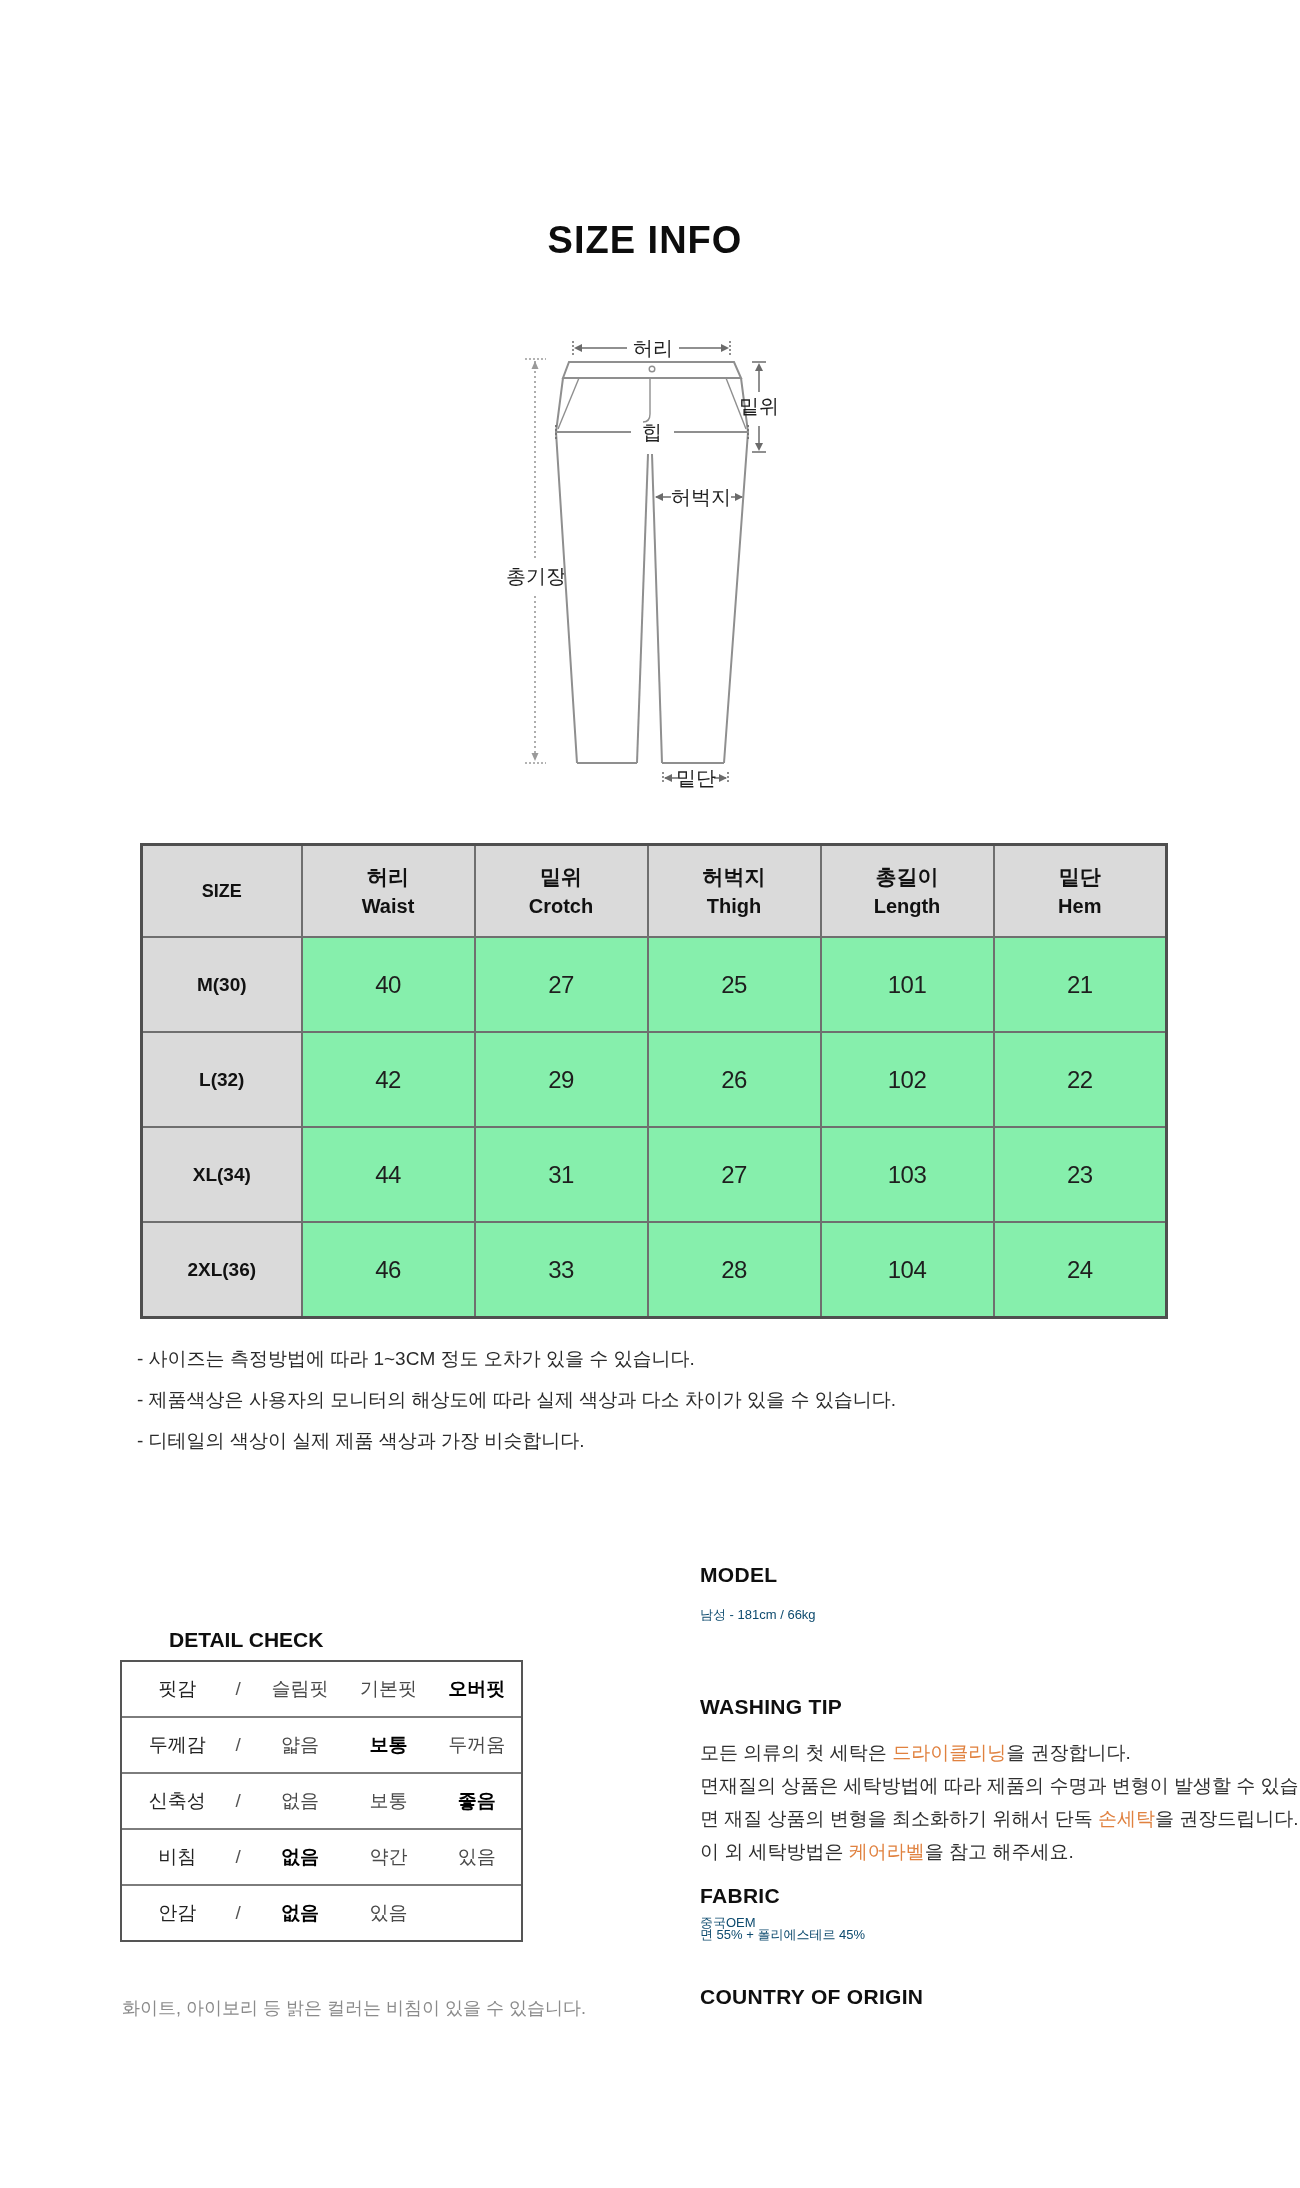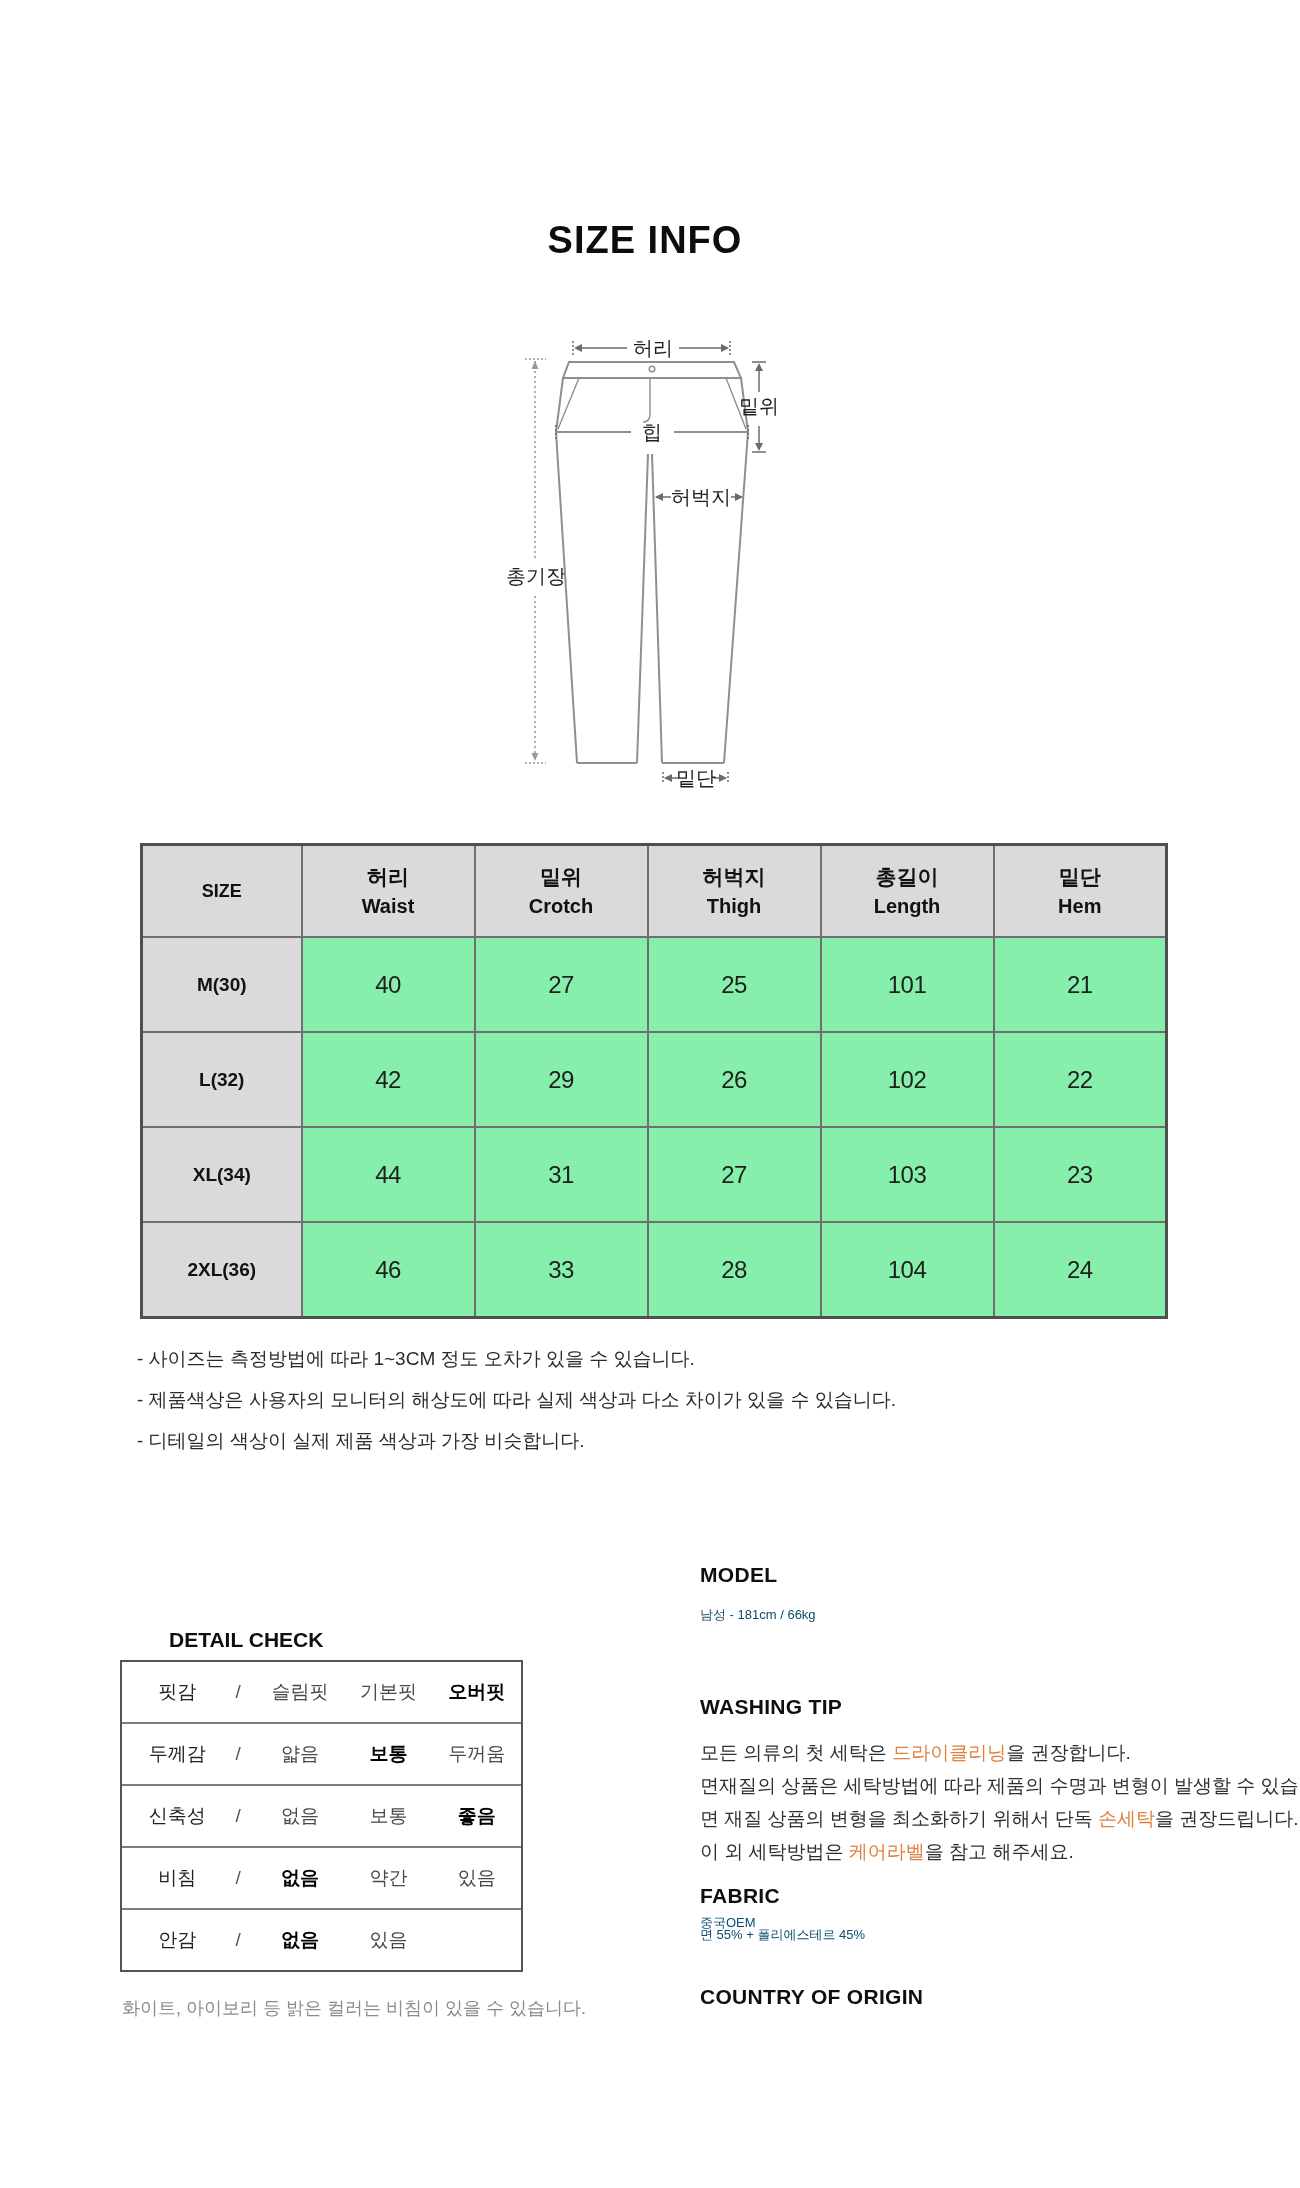--- a/index.html
+++ b/index.html
@@ -29,21 +29,21 @@
   .size-table .head-en{display:block;font-size:20px;font-weight:600;color:#111;margin-top:9px;line-height:1.0;}
   .size-table .corner{font-size:18px;font-weight:700;color:#111;}
   .size-table .size-col{background:var(--table-header-bg,#dadada);font-size:19px;font-weight:700;color:#111;}
   .size-table .num{font-size:24px;font-weight:400;color:#1e1e1e;letter-spacing:-0.5px;}
   
   .size-notes{position:absolute;left:137px;top:1338px;}
   .size-notes .note-line{font-size:19px;color:#2b2b2b;line-height:41px;white-space:nowrap;}
   
   .dc-title{position:absolute;left:126px;top:1628px;font-size:21px;font-weight:700;color:#0f0f0f;margin-left:43px;}
   .dc-table{position:absolute;left:120px;top:1660px;width:399px;border:2px solid #555;}
-  .dc-row{display:flex;align-items:center;height:60px;padding-left:12px;justify-content:center;}
+  .dc-row{display:flex;align-items:center;height:54px;padding-left:12px;justify-content:center;}
   .dc-row + .dc-row{border-top:2px solid #7d7d7d;}
   .dc-label{width:88px;text-align:center;font-size:19px;color:#222;}
   .dc-sep{width:36px;text-align:center;font-size:19px;color:#555;}
   .dc-opt{width:90px;text-align:center;font-size:19px;color:#4a4a4a;}
   .dc-opt.sel{font-weight:700;color:#000;}
   .dc-note{position:absolute;left:122px;top:1974px;font-size:18px;color:#8b8b8b;white-space:nowrap;margin-top:22px;}
   
   .info-heading{position:absolute;left:700px;font-size:21px;font-weight:700;color:#0f0f0f;letter-spacing:0.3px;white-space:nowrap;}
   .info-text{position:absolute;left:700px;font-size:13px;color:#0c4a6e;white-space:nowrap;}
   .wash-lines{position:absolute;left:700px;top:1736px;}

